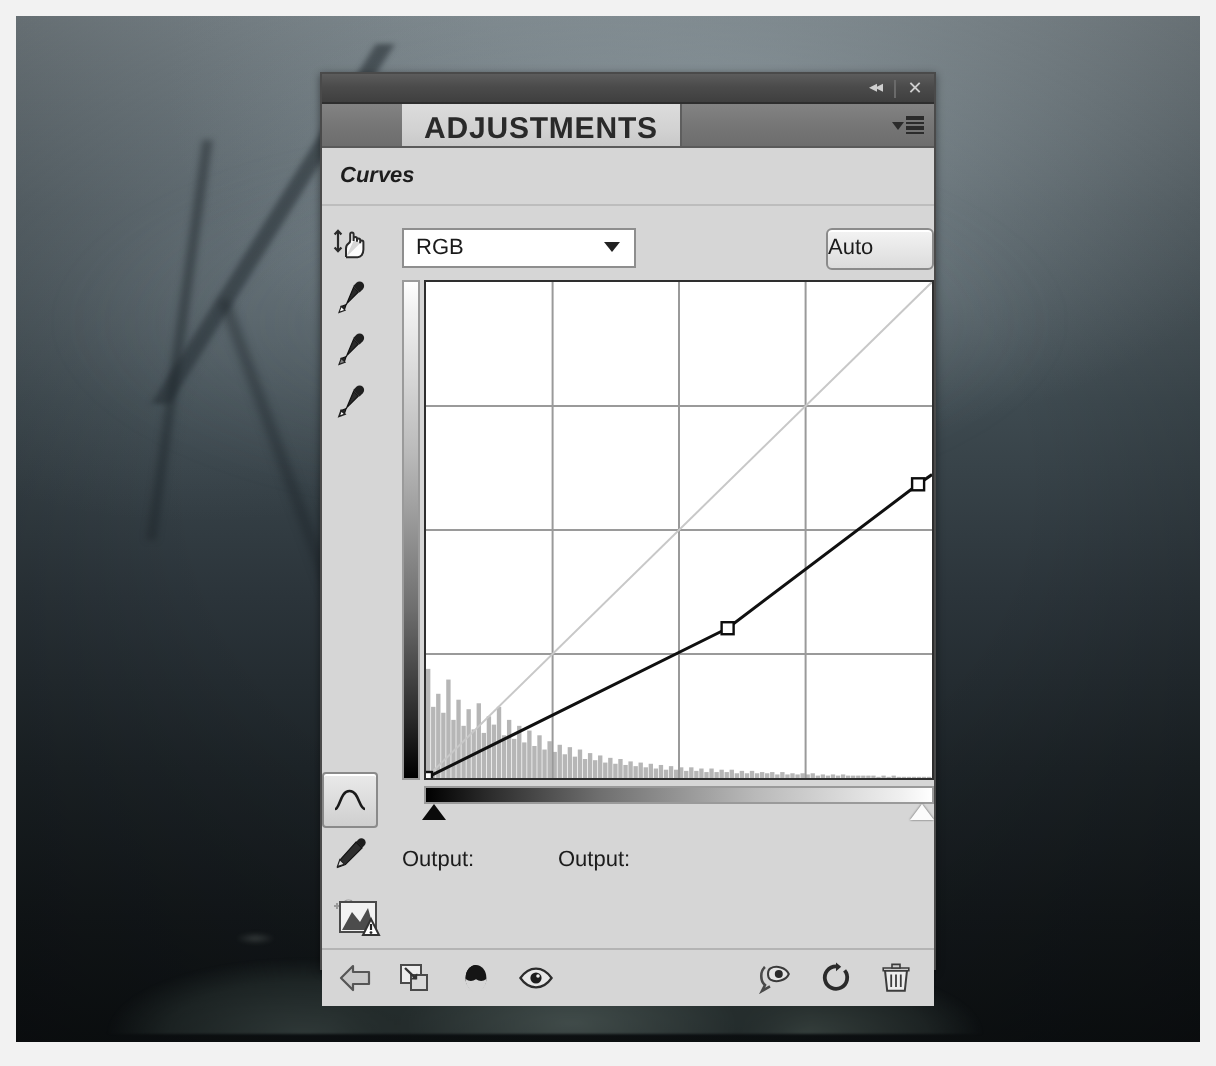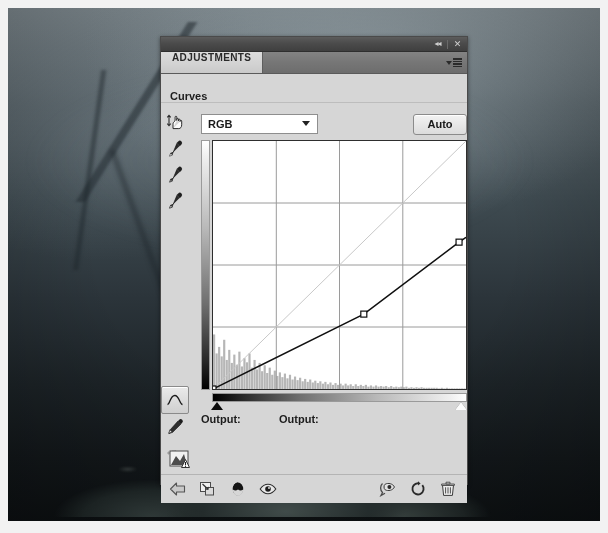--- a/index.html
+++ b/index.html
@@ -95,38 +95,38 @@
   }
   .tb-sep{width:1px;height:9px;background:#6a6a6a;}
 
   
   .tabstrip{
     height:21px;display:flex;align-items:stretch;
     background:linear-gradient(180deg,#838383 0%,#767676 50%,#6d6d6d 100%);
     border-bottom:1px solid #5a5a5a;
   }
   .tab{
-    padding:0 11px;display:flex;align-items:flex-start;
-    font-size:10px;font-weight:bold;letter-spacing:.4px;color:#2a2a2a;
+    padding:0 11px;display:flex;align-items:flex-end;
+    font-size:15px;font-weight:bold;letter-spacing:.4px;color:#2a2a2a;
     background:linear-gradient(180deg,#dcdcdc 0%,#d2d2d2 60%,#c9c9c9 100%);
-    border-right:1px solid #5e5e5e;cursor:default;
+    border-right:1px solid #5e5e5e;cursor:default;margin-left:40px;
   }
   .tabfill{flex:1;display:flex;align-items:center;justify-content:flex-end;padding-right:5px;}
   .menu-ico{display:flex;align-items:center;gap:1px;}
   .menu-ico .ar{
     width:0;height:0;border-left:3px solid transparent;border-right:3px solid transparent;
     border-top:4px solid #2b2b2b;margin-top:1px;
   }
   .menu-ico .bars{display:flex;flex-direction:column;gap:1px;}
   .menu-ico .bars i{display:block;width:9px;height:1.5px;background:#2b2b2b;}
 
   
   .curvesrow{
-    height:28px;display:flex;align-items:flex-end;padding:0 8px 0 9px;gap:9px;
-    background:#d6d6d6;border-bottom:1px solid #bdbdbd;
+    height:28px;display:flex;align-items:center;padding:0 8px 0 9px;gap:9px;
+    background:#d6d6d6;border-bottom:1px solid #bdbdbd;font-style:italic;
   }
   .curveslabel{font-size:11px;font-weight:bold;color:#1d1d1d;}
   .presetsel{
     flex:1;height:17px;background:#fff;border:1px solid #8e8e8e;
     display:flex;align-items:center;padding:0 6px;font-size:11px;color:#222;
     position:relative;cursor:default;
   }
   .presetsel .caret{
     position:absolute;right:7px;top:6px;width:0;height:0;
     border-left:4px solid transparent;border-right:4px solid transparent;border-top:5px solid #222;
@@ -141,35 +141,35 @@
   }
   .tool{width:26px;height:26px;display:flex;align-items:center;justify-content:center;cursor:default;}
   .tool.boxed{
     border:1px solid #8a8a8a;border-radius:2px;
     background:linear-gradient(180deg,#eaeaea,#cfcfcf);
     box-shadow:inset 0 1px 0 #fff;
   }
   .tool.dim{opacity:.38;}
   .spacer{flex:1;}
 
-  .content{flex:1;padding:0 8px 0 12px;box-sizing:border-box;font-weight:bold;}
+  .content{flex:1;padding:0 8px 0 12px;box-sizing:border-box;}
 
   
   .rgbrow{height:32px;display:flex;align-items:center;gap:8px;padding-top:5px;}
   .rgbsel{
     width:103px;height:18px;background:#fff;border:1px solid #8e8e8e;
     display:flex;align-items:center;padding:0 6px;font-size:11px;position:relative;cursor:default;
   }
   .rgbsel .caret{
     position:absolute;right:7px;top:6px;width:0;height:0;
     border-left:4px solid transparent;border-right:4px solid transparent;border-top:5px solid #222;
   }
   .autobtn{
     margin-left:auto;width:52px;height:19px;font-size:11px;color:#1b1b1b;
-    display:flex;align-items:center;justify-content:center;
+    display:flex;align-items:center;justify-content:flex-start;
     background:linear-gradient(180deg,#f3f3f3,#dcdcdc);
     border:1px solid #8b8b8b;border-radius:3px;cursor:default;
     box-shadow:inset 0 1px 0 #fff;
   }
 
   
   .graphwrap{position:relative;width:266px;height:262px;}
   .vgrad{
     position:absolute;left:0;top:0;width:9px;height:250px;
     background:linear-gradient(180deg,#ffffff 0%,#f0f0f0 6%,#b9b9b9 35%,#6e6e6e 66%,#2a2a2a 88%,#000 100%);
@@ -190,21 +190,21 @@
     border-left:6px solid transparent;border-right:6px solid transparent;border-bottom:8px solid #0a0a0a;
   }
   .tri.white{
     left:254px;top:262px;
     border-left:6px solid transparent;border-right:6px solid transparent;border-bottom:8px solid #fbfbfb;
     filter:drop-shadow(0 0 0.6px #555);
   }
 
   
   .oirow{
-    height:34px;display:flex;align-items:center;gap:0;padding-left:0;
+    height:34px;display:flex;align-items:flex-end;gap:0;padding-left:0;
     font-size:11px;color:#1c1c1c;
   }
   .oirow .lbl-out{width:78px;}
   .oirow .lbl-in{}
 
   
   .bottombar{
     height:28px;border-top:1px solid #b4b4b4;background:#d6d6d6;
     display:flex;align-items:center;padding:0 10px 0 8px;gap:12px;
   }

